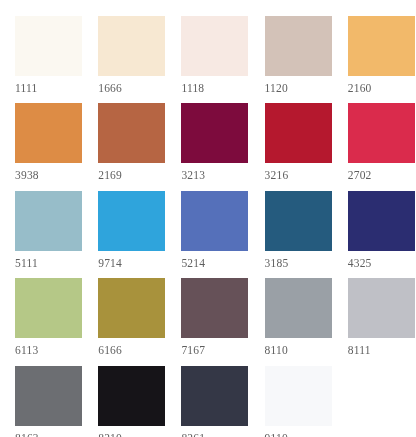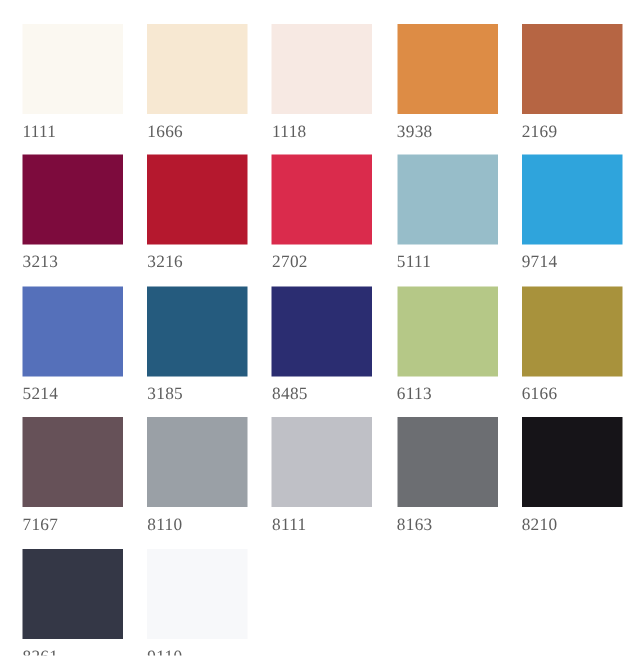--- a/index.html
+++ b/index.html
@@ -60,20 +60,28 @@
     </div>
     <div class="swatch-cell">
       <div class="swatch-chip" style="background-color: rgb(247, 232, 210);"></div>
       <div class="swatch-label">1666</div>
     </div>
     <div class="swatch-cell">
       <div class="swatch-chip" style="background-color: rgb(247, 233, 227);"></div>
       <div class="swatch-label">1118</div>
     </div>
     <div class="swatch-cell">
+      <div class="swatch-chip" style="background-color: rgb(211, 194, 184);"></div>
+      <div class="swatch-label">1120</div>
+    </div>
+    <div class="swatch-cell">
+      <div class="swatch-chip" style="background-color: rgb(242, 185, 106);"></div>
+      <div class="swatch-label">2160</div>
+    </div>
+    <div class="swatch-cell">
       <div class="swatch-chip" style="background-color: rgb(221, 140, 69);"></div>
       <div class="swatch-label">3938</div>
     </div>
     <div class="swatch-cell">
       <div class="swatch-chip" style="background-color: rgb(182, 101, 67);"></div>
       <div class="swatch-label">2169</div>
     </div>
     <div class="swatch-cell">
       <div class="swatch-chip" style="background-color: rgb(125, 11, 61);"></div>
       <div class="swatch-label">3213</div>
@@ -97,21 +105,21 @@
     <div class="swatch-cell">
       <div class="swatch-chip" style="background-color: rgb(85, 112, 186);"></div>
       <div class="swatch-label">5214</div>
     </div>
     <div class="swatch-cell">
       <div class="swatch-chip" style="background-color: rgb(37, 91, 126);"></div>
       <div class="swatch-label">3185</div>
     </div>
     <div class="swatch-cell">
       <div class="swatch-chip" style="background-color: rgb(43, 45, 113);"></div>
-      <div class="swatch-label">8485</div>
+      <div class="swatch-label">4325</div>
     </div>
     <div class="swatch-cell">
       <div class="swatch-chip" style="background-color: rgb(181, 200, 135);"></div>
       <div class="swatch-label">6113</div>
     </div>
     <div class="swatch-cell">
       <div class="swatch-chip" style="background-color: rgb(168, 146, 60);"></div>
       <div class="swatch-label">6166</div>
     </div>
     <div class="swatch-cell">

